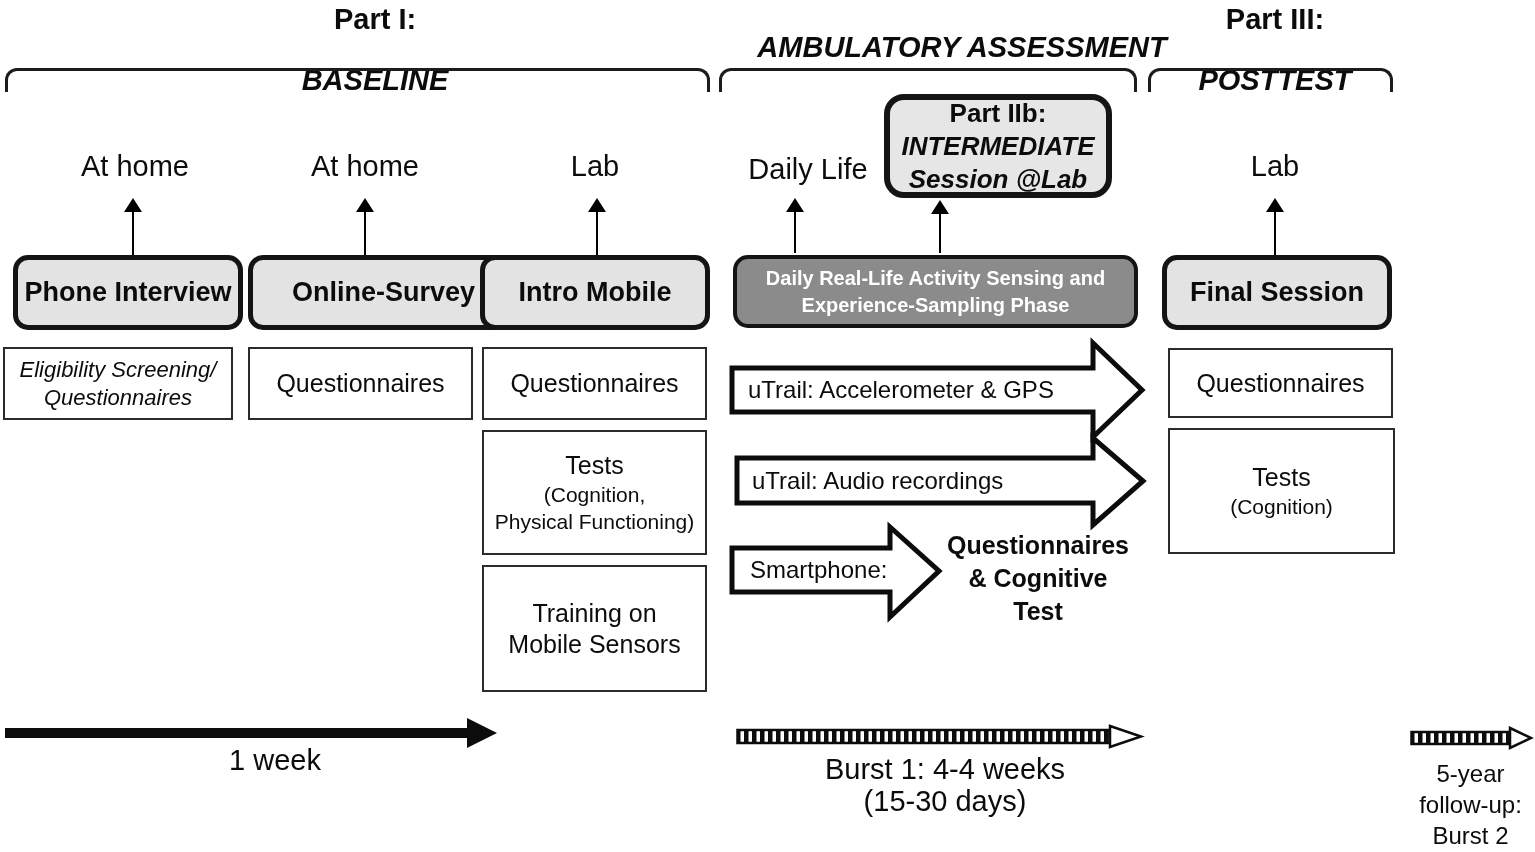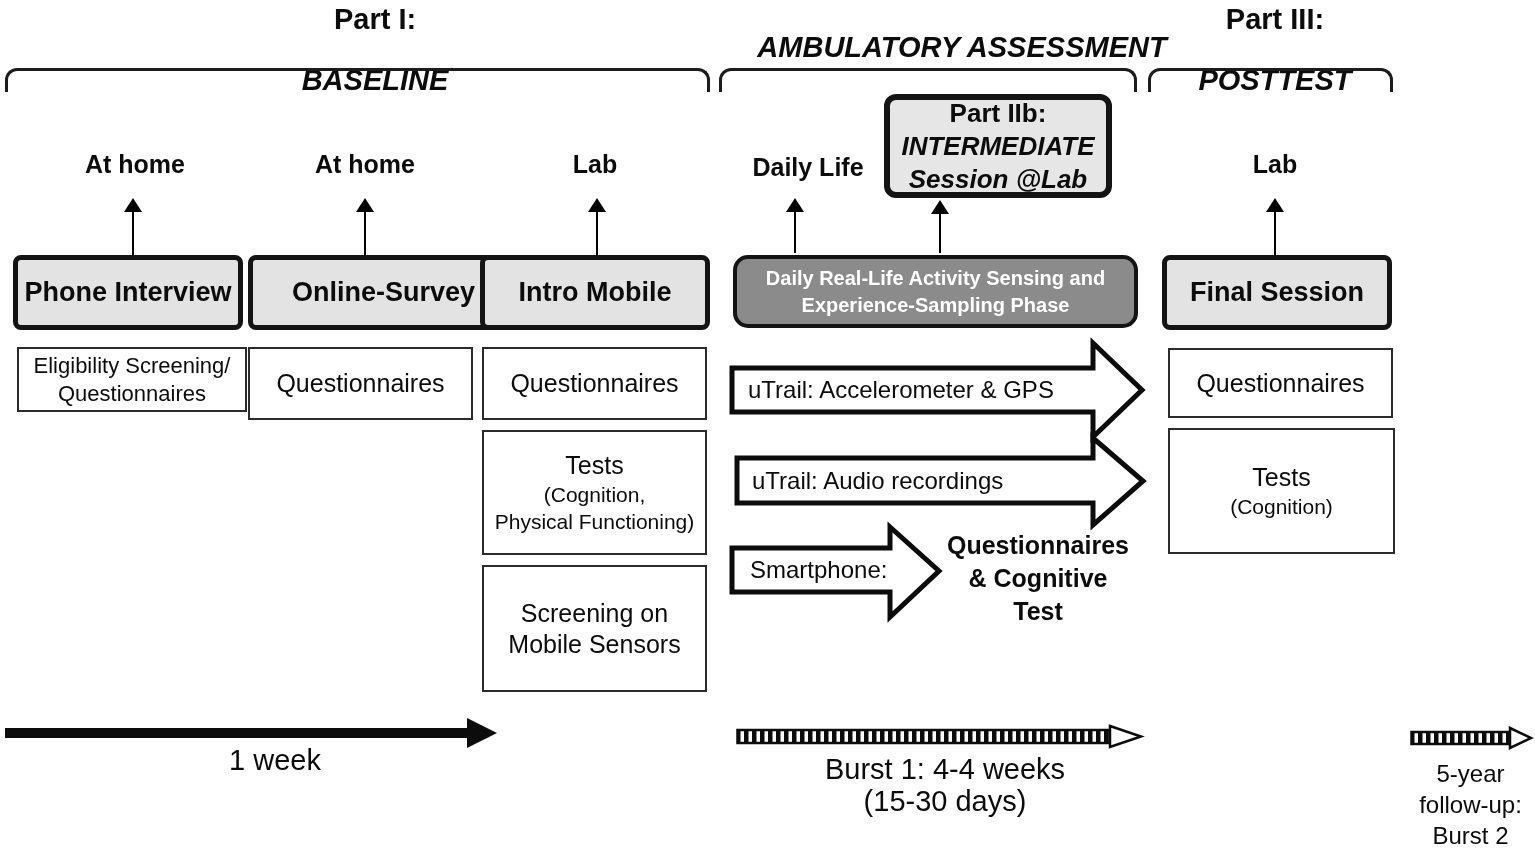--- a/index.html
+++ b/index.html
@@ -9,32 +9,32 @@
   }
   
   .hdr{position:absolute;text-align:center;font-weight:bold;font-size:29px;line-height:33px;top:3px;}
   .hdr .l2{display:block;font-style:italic;margin-top:28px;}
   .hdr .l1{display:block;}
   
   .bracket{position:absolute;top:68px;height:24px;
     border-top:3px solid #1c1c1c;border-left:3px solid #1c1c1c;border-right:3px solid #1c1c1c;
     border-radius:12px 12px 0 0;box-sizing:border-box;}
   
-  .loc{position:absolute;top:150px;font-weight:bold;font-size:25px;text-align:center;white-space:nowrap;}
+  .loc{position:absolute;top:150px;font-weight:normal;font-size:29px;text-align:center;white-space:nowrap;}
   
   .uparrow{position:absolute;width:18px;}
   .uparrow .head{width:0;height:0;margin:0 auto;
     border-left:9px solid transparent;border-right:9px solid transparent;border-bottom:14px solid #000;}
   .uparrow .shaft{width:2.5px;background:#000;margin:0 auto;}
   
   .stage{position:absolute;top:255px;height:75px;background:#e3e3e3;border:5px solid #141414;
-    border-radius:8px;box-sizing:border-box;display:flex;align-items:center;justify-content:center;
+    border-radius:15px;box-sizing:border-box;display:flex;align-items:center;justify-content:center;
     font-weight:bold;font-size:27px;white-space:nowrap;}
   .p2b{position:absolute;left:884px;top:94px;width:228px;height:104px;background:#e6e6e6;
-    border:6px solid #141414;border-radius:12px;box-sizing:border-box;
+    border:6px solid #141414;border-radius:20px;box-sizing:border-box;
     display:flex;flex-direction:column;align-items:center;justify-content:center;
     font-weight:bold;font-size:26px;line-height:33px;text-align:center;}
   .p2b .it{font-style:italic;}
   .darkbox{position:absolute;left:733px;top:255px;width:405px;height:73px;background:#8b8b8b;
     border:4px solid #141414;border-radius:15px;box-sizing:border-box;
     display:flex;flex-direction:column;align-items:center;justify-content:center;
     color:#ffffff;font-weight:bold;font-size:20px;line-height:27px;text-align:center;white-space:nowrap;}
   
   .wbox{position:absolute;background:#ffffff;border:2.5px solid #2b2b2b;box-sizing:border-box;
     display:flex;flex-direction:column;align-items:center;justify-content:center;
@@ -113,37 +113,37 @@
   <div class="stage" style="left:13px;width:230px;">Phone Interview</div>
   <div class="stage" style="left:248px;width:271px;">Online-Survey</div>
   <div class="stage" style="left:480px;width:230px;">Intro Mobile</div>
   <div class="stage" style="left:1162px;width:230px;">Final Session</div>
 
   <div class="darkbox">
     <span>Daily Real-Life Activity Sensing and</span>
     <span>Experience-Sampling Phase</span>
   </div>
 
-  <div class="wbox" style="left:17px;top:347px;width:230px;height:65px;">
+  <div class="wbox" style="left:3px;top:347px;width:230px;height:73px;font-style:italic;">
     <span class="mid">Eligibility Screening/</span>
     <span class="mid">Questionnaires</span>
   </div>
   <div class="wbox" style="left:248px;top:347px;width:225px;height:73px;">
     <span class="main">Questionnaires</span>
   </div>
   <div class="wbox" style="left:482px;top:347px;width:225px;height:73px;">
     <span class="main">Questionnaires</span>
   </div>
   <div class="wbox" style="left:482px;top:430px;width:225px;height:125px;">
     <span class="main">Tests</span>
     <span class="small">(Cognition,</span>
     <span class="small">Physical Functioning)</span>
   </div>
   <div class="wbox" style="left:482px;top:565px;width:225px;height:127px;">
-    <span class="main">Screening on</span>
+    <span class="main">Training on</span>
     <span class="main">Mobile Sensors</span>
   </div>
   <div class="wbox" style="left:1168px;top:348px;width:225px;height:70px;">
     <span class="main">Questionnaires</span>
   </div>
   <div class="wbox" style="left:1168px;top:428px;width:227px;height:126px;">
     <span class="main">Tests</span>
     <span class="small">(Cognition)</span>
   </div>
 

